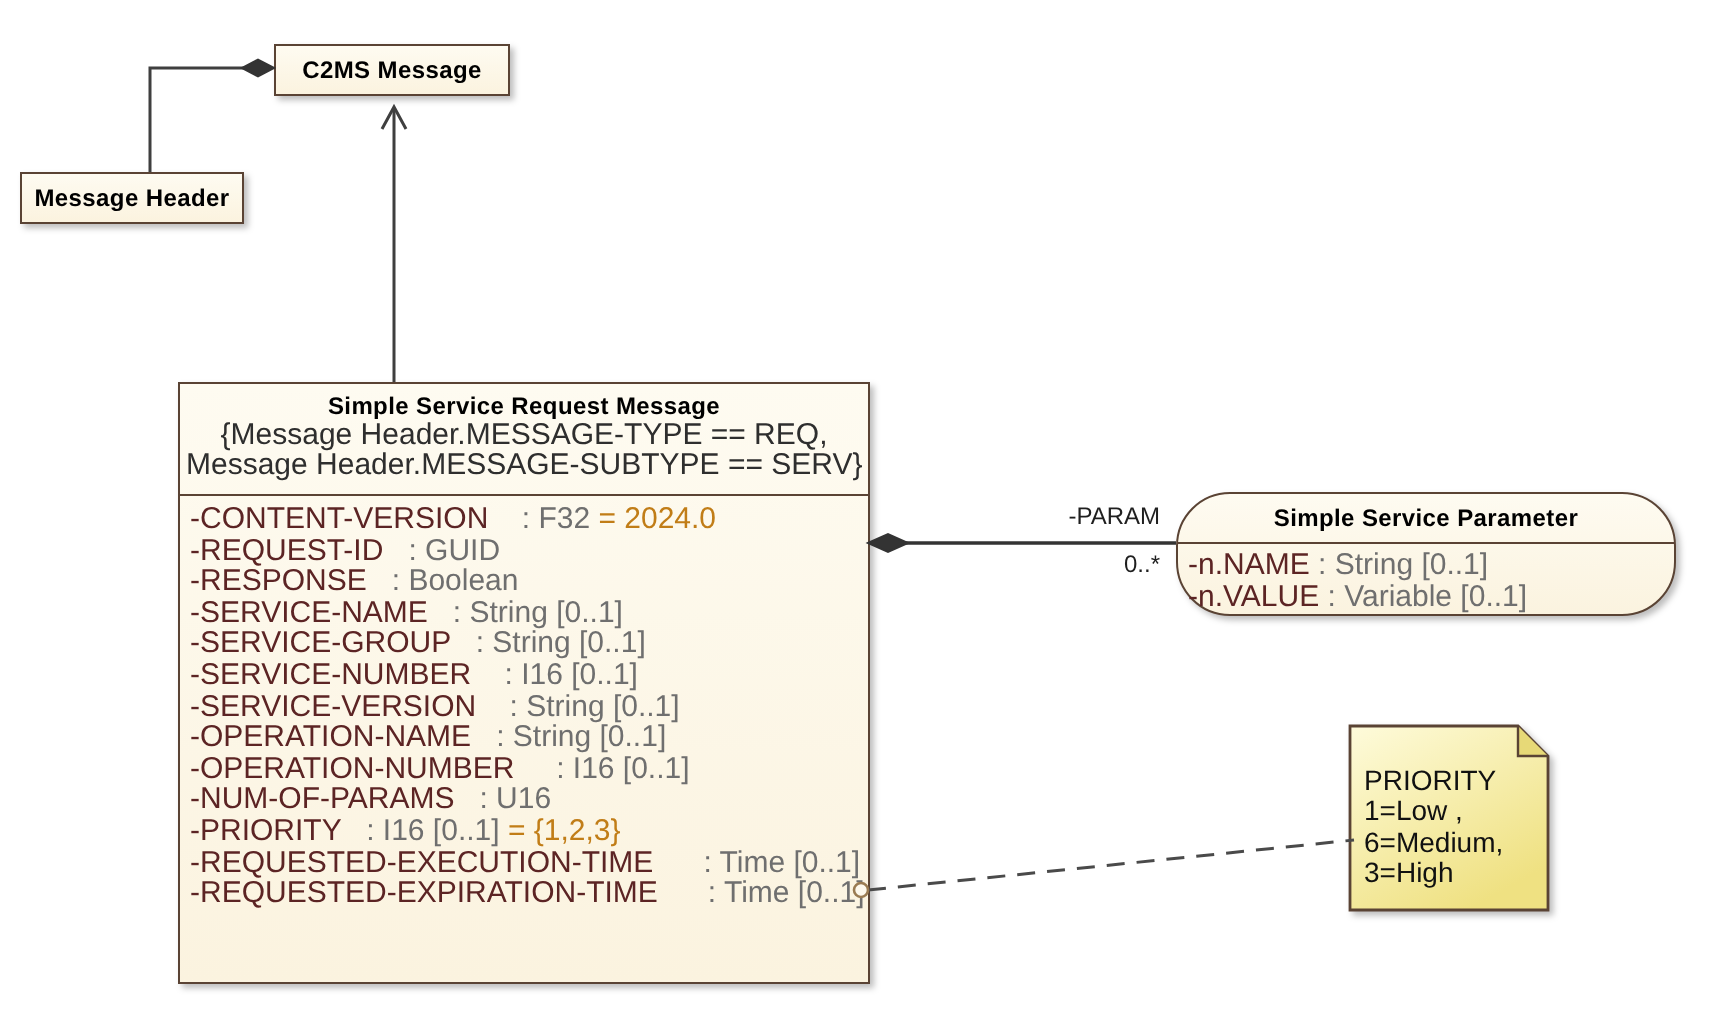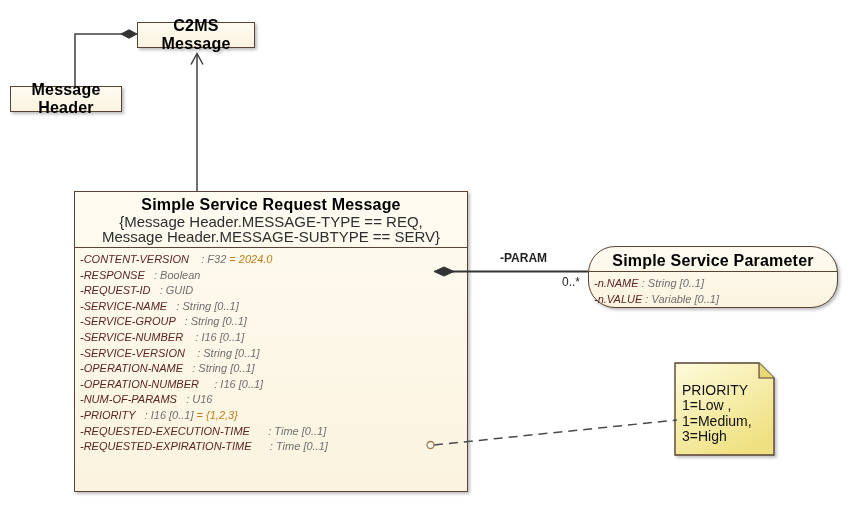--- a/index.html
+++ b/index.html
@@ -13,45 +13,45 @@
   
   .uml-class{
     position:absolute;box-sizing:border-box;
     background:linear-gradient(180deg,#FEFBF1 0%,#FBF3DF 100%);
     border:1.5px solid #5A4334;
     filter:drop-shadow(2.5px 2.5px 1.5px #BDBDBD);
     z-index:1;
   }
   .simple-class{display:flex;align-items:center;justify-content:center;}
   .cls-title{
-    font-weight:bold;font-size:16px;color:#000;text-align:center;
+    font-weight:bold;font-size:12px;color:#000;text-align:center;
     letter-spacing:.2px;
   }
   .cls-header{border-bottom:1.5px solid #5A4334;padding:4px 3px 3px 3px;box-sizing:border-box;}
   .constraint-line{font-size:15px;line-height:15px;color:#2E2E2E;text-align:center;white-space:pre;}
   .attr-section{padding:4px 5px 0 5px;}
-  .attr-line{white-space:pre;font-size:11px;line-height:15.6px;font-style:italic;}
+  .attr-line{white-space:pre;font-size:15px;line-height:15.6px;}
   .param-box .attr-line{line-height:16px;}
   .attr-name{color:#5C2424;}
   .attr-type{color:#6F6F6F;}
   .attr-default{color:#C17D17;}
 
   #c2ms-box{left:137px;top:22px;width:118px;height:26px;}
   #message-header-box{left:10px;top:86px;width:112px;height:26px;}
-  #request-box{left:74px;top:191px;width:394px;height:301px;}
+  #request-box{left:89px;top:191px;width:346px;height:301px;}
   #request-box .cls-header{height:56px;}
   #param-box{left:588px;top:246px;width:250px;height:62px;border-radius:27px;}
   #param-box .cls-header{height:25px;padding-top:5px;}
   #param-box .attr-section{padding-top:3px;}
 
   
   .edge-label{
     position:absolute;z-index:2;font-size:12px;color:#1F1F1F;white-space:pre;
   }
-  #param-role-label{left:500px;top:251px;width:80px;font-weight:bold;}
+  #param-role-label{left:500px;top:251px;width:80px;text-align:right;}
   #param-mult-label{left:540px;top:275px;width:40px;text-align:right;}
 
   
   #note-shape{position:absolute;left:674px;top:362px;z-index:1;filter:drop-shadow(2.5px 2.5px 1.5px #BDBDBD);}
   #note-text{
     position:absolute;left:682px;top:383px;z-index:2;width:92px;
   }
   .note-line{font-size:14px;line-height:15.3px;color:#111;white-space:pre;}
 
   
@@ -71,22 +71,22 @@
   </div>
 
   <div class="uml-class" id="request-box">
     <div class="cls-header">
       <div class="cls-title">Simple Service Request Message</div>
       <div class="constraint-line">{Message Header.MESSAGE-TYPE == REQ,</div>
       <div class="constraint-line">Message Header.MESSAGE-SUBTYPE == SERV}</div>
     </div>
     <div class="attr-section">
         <div class="attr-line"><span class="attr-name">-CONTENT-VERSION</span><span class="attr-type">    : F32 </span><span class="attr-default">= 2024.0</span></div>
+        <div class="attr-line"><span class="attr-name">-REQUEST-ID</span><span class="attr-type">   : GUID</span></div>
         <div class="attr-line"><span class="attr-name">-RESPONSE</span><span class="attr-type">   : Boolean</span></div>
-        <div class="attr-line"><span class="attr-name">-REQUEST-ID</span><span class="attr-type">   : GUID</span></div>
         <div class="attr-line"><span class="attr-name">-SERVICE-NAME</span><span class="attr-type">   : String [0..1]</span></div>
         <div class="attr-line"><span class="attr-name">-SERVICE-GROUP</span><span class="attr-type">   : String [0..1]</span></div>
         <div class="attr-line"><span class="attr-name">-SERVICE-NUMBER</span><span class="attr-type">    : I16 [0..1]</span></div>
         <div class="attr-line"><span class="attr-name">-SERVICE-VERSION</span><span class="attr-type">    : String [0..1]</span></div>
         <div class="attr-line"><span class="attr-name">-OPERATION-NAME</span><span class="attr-type">   : String [0..1]</span></div>
         <div class="attr-line"><span class="attr-name">-OPERATION-NUMBER</span><span class="attr-type">     : I16 [0..1]</span></div>
         <div class="attr-line"><span class="attr-name">-NUM-OF-PARAMS</span><span class="attr-type">   : U16</span></div>
         <div class="attr-line"><span class="attr-name">-PRIORITY</span><span class="attr-type">   : I16 [0..1] </span><span class="attr-default">= {1,2,3}</span></div>
         <div class="attr-line"><span class="attr-name">-REQUESTED-EXECUTION-TIME</span><span class="attr-type">      : Time [0..1]</span></div>
         <div class="attr-line"><span class="attr-name">-REQUESTED-EXPIRATION-TIME</span><span class="attr-type">      : Time [0..1]</span></div>
@@ -112,21 +112,21 @@
         <stop offset="0" stop-color="#FEFBDB"></stop>
         <stop offset="1" stop-color="#EFE182"></stop>
       </linearGradient>
     </defs>
     <path d="M1,1 H85 L100,16 V93 H1 Z" fill="url(#noteGrad)" stroke="#5A4334" stroke-width="1.4"></path>
     <path d="M85,1 V16 H100" fill="#E7D977" stroke="#5A4334" stroke-width="1.2"></path>
   </svg>
   <div id="note-text">
       <div class="note-line">PRIORITY</div>
       <div class="note-line">1=Low ,</div>
-      <div class="note-line">1=Medium,</div>
+      <div class="note-line">6=Medium,</div>
       <div class="note-line">3=High</div>
     </div>
 
   <svg id="connector-layer" width="855" height="509">
 
     <polyline points="75,86 75,34 122,34" fill="none" stroke="#3F3F3F" stroke-width="1.5"></polyline>
     <polygon points="137,34 129,29.8 121,34 129,38.2" fill="#333333" stroke="#333333"></polygon>
 
     <line x1="197" y1="191" x2="197" y2="54" stroke="#3F3F3F" stroke-width="1.5"></line>
     <path d="M191,64.5 L197,53.5 L203,64.5" fill="none" stroke="#3F3F3F" stroke-width="1.5"></path>

